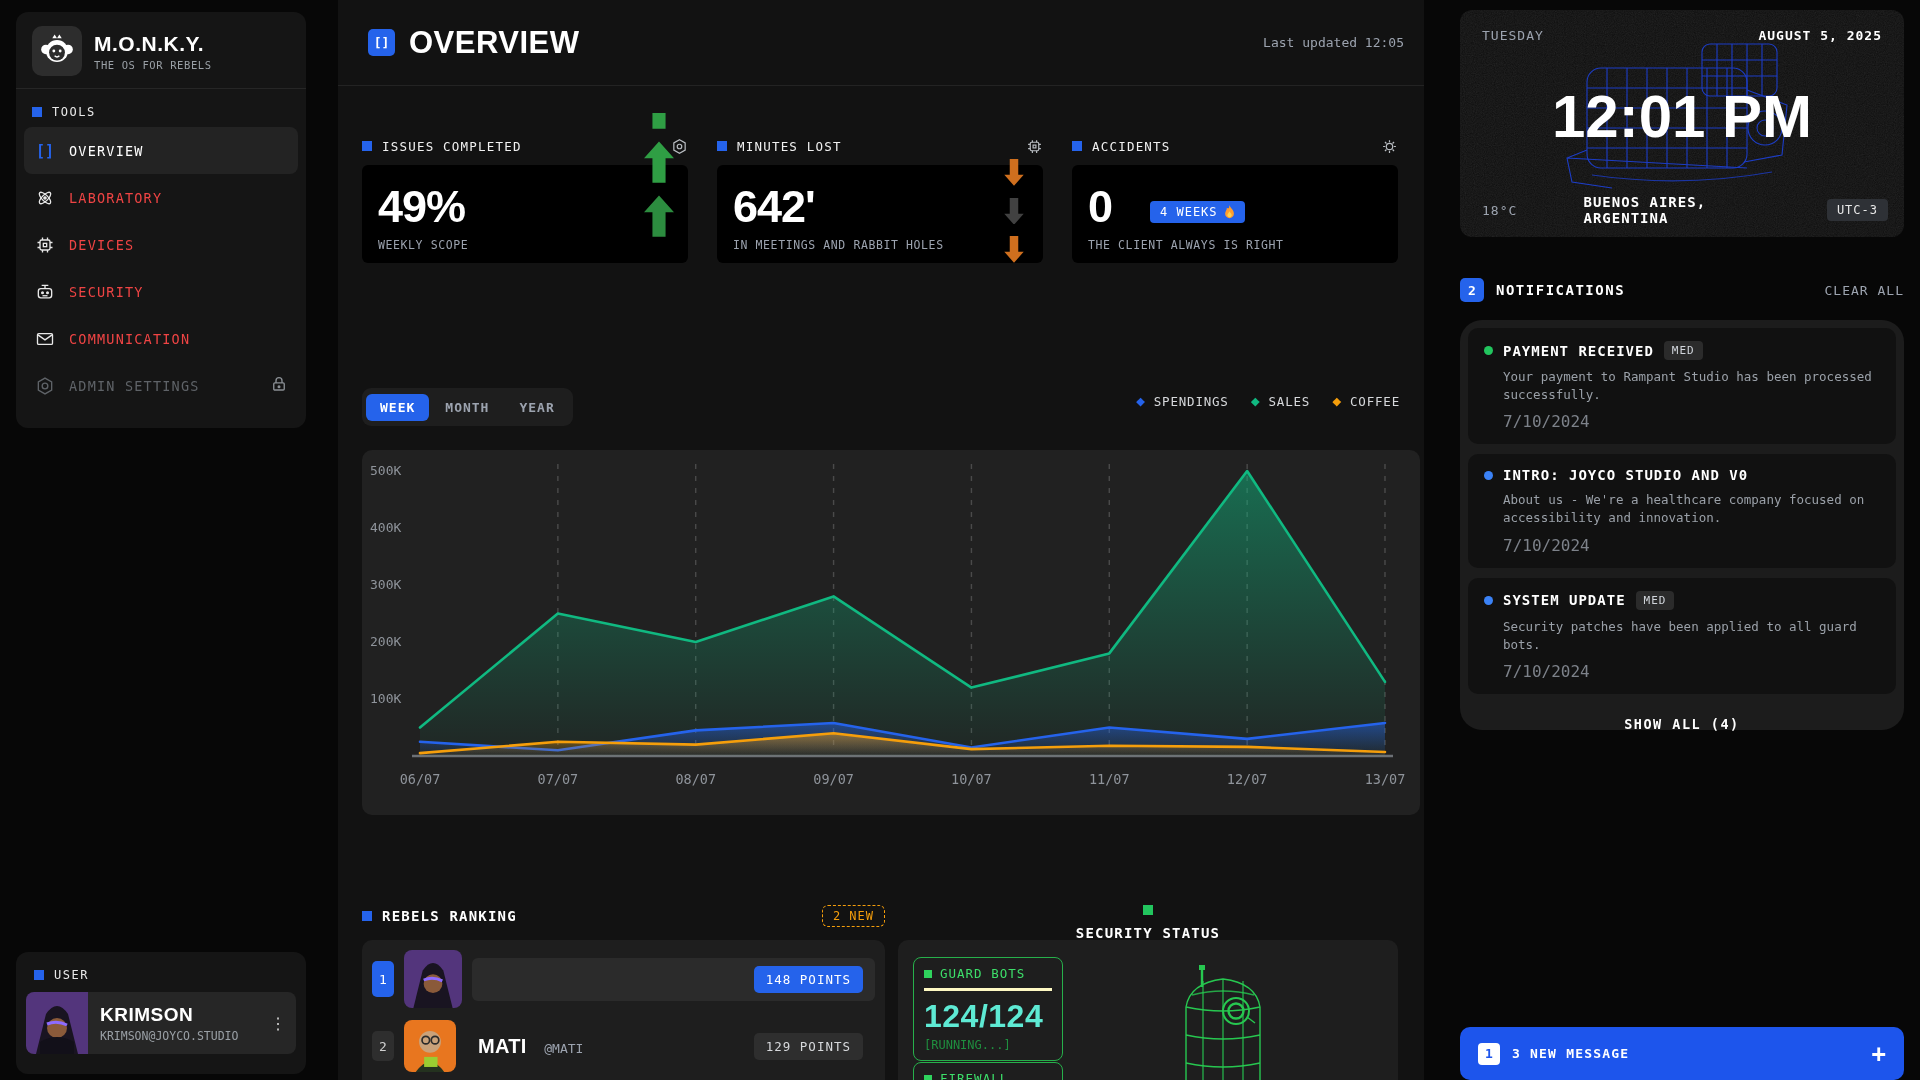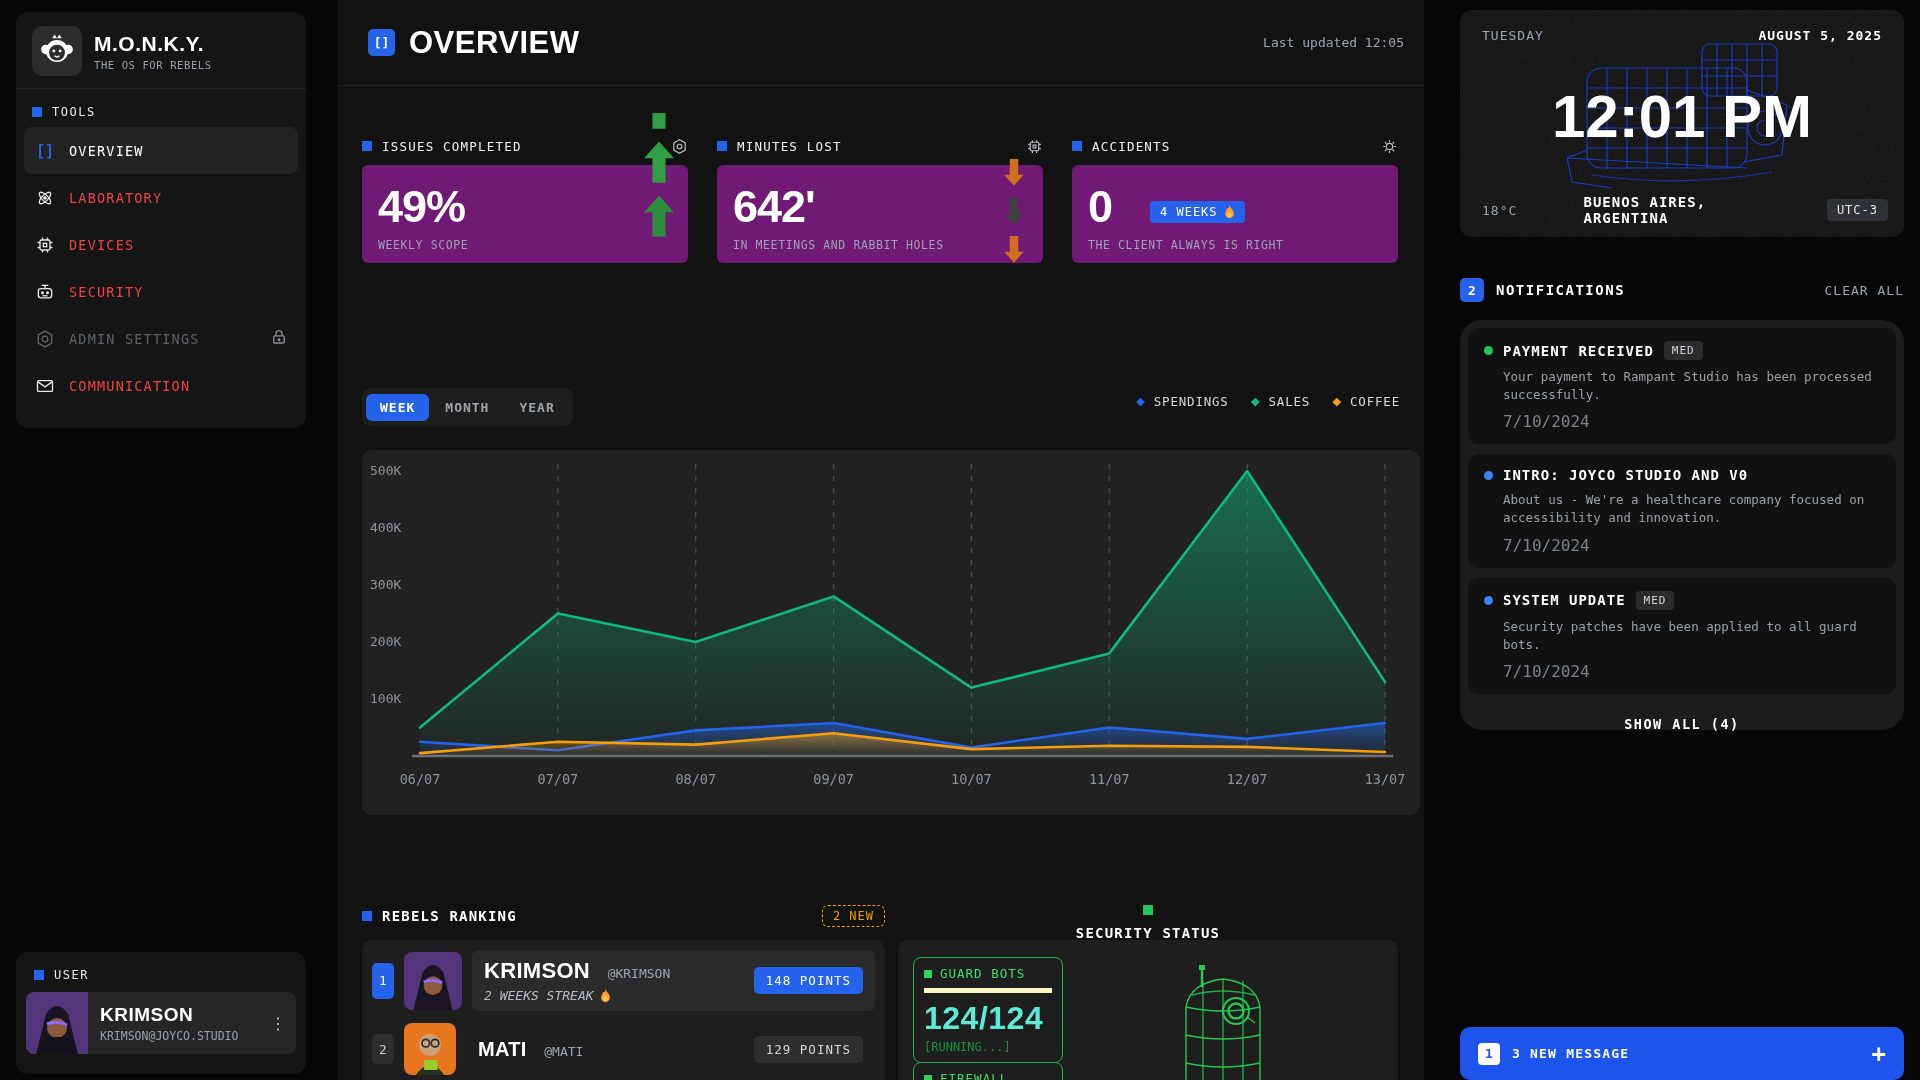--- a/index.html
+++ b/index.html
@@ -35,21 +35,21 @@
   
   .main { position:absolute; left:338px; top:0; width:1086px; height:1080px; background:#121212; }
   .main-header { position:absolute; left:0; top:0; width:100%; height:86px; border-bottom:1px solid #232323; display:flex; align-items:center; padding:0 20px 0 30px; gap:14px; }
   .hdr-icon { width:27px; height:27px; background:#2563eb; border-radius:5px; color:#fff; font-size:13px; font-weight:bold; display:flex; align-items:center; justify-content:center; }
   .hdr-title { font-size:31px; color:#fff; letter-spacing:.5px; }
   .hdr-updated { margin-left:auto; font-size:13px; color:#9ca3af; }
 
   .stat-card { position:absolute; top:133px; width:326px; height:130px; }
   .stat-head { display:flex; align-items:center; gap:10px; height:26px; font-size:12.5px; letter-spacing:1.2px; color:#f1f1f1; }
   .stat-gear { margin-left:auto; color:#b9bdc2; display:flex; }
-  .stat-box { position:relative; margin-top:6px; height:98px; background:#701a75; border-radius:6px; overflow:hidden; }
+  .stat-box { position:relative; margin-top:6px; height:98px; background:#000000; border-radius:6px; overflow:hidden; }
   .stat-value { position:absolute; left:16px; top:16px; font-size:45px; color:#fff; letter-spacing:-1px; }
   .stat-sub { position:absolute; left:16px; bottom:11px; font-size:11.5px; letter-spacing:.6px; color:#9ca3af; }
   .arrow-col { position:absolute; right:12px; top:-20px; bottom:0; width:34px; overflow:hidden; display:flex; flex-direction:column; gap:12px; align-items:center; z-index:2; }
   .streak-badge { position:absolute; left:78px; top:36px; background:#2563eb; color:#fff; font-size:12px; letter-spacing:1px; padding:4px 10px; border-radius:4px; display:flex; align-items:center; gap:6px; }
 
   .tabs-wrap { position:absolute; left:24px; top:388px; height:38px; background:#1e1e1e; border-radius:9px; display:flex; align-items:center; padding:4px; gap:2px; }
   .tab { padding:6px 14px; font-size:13px; letter-spacing:1px; color:#9ca3af; border-radius:6px; font-weight:bold; }
   .tab.active { background:#2563eb; color:#fff; }
   .legend { position:absolute; right:24px; top:394px; display:flex; gap:22px; align-items:center; }
   .legend-item { display:flex; gap:8px; align-items:center; font-size:12.5px; letter-spacing:.8px; color:#d7d9dc; }
@@ -73,21 +73,21 @@
   .rank-name { font-size:22px; color:#fff; letter-spacing:.3px; }
   .rank-name.sm { font-size:20px; }
   .rank-handle { font-size:13px; color:#9ca3af; margin-left:8px; }
   .rank-streak { font-size:13px; font-style:italic; color:#b9bdc2; margin-top:4px; display:flex; align-items:center; gap:6px; }
   .pts { margin-left:auto; font-size:12.5px; letter-spacing:1px; color:#fff; padding:6px 12px; border-radius:5px; }
   .pts.blue { background:#2563eb; }
   .pts.gray { background:#2e2e2e; color:#d7d9dc; }
 
   .sec-panel { position:absolute; left:560px; top:940px; width:500px; height:140px; background:#1e1e1e; border-radius:10px 10px 0 0; overflow:hidden; }
   .gb-box { position:absolute; left:15px; top:17px; width:150px; border:1.5px solid #27b04b; border-radius:8px; padding:8px 10px; }
-  .gb-label { display:flex; align-items:center; gap:8px; font-size:12.5px; letter-spacing:1px; color:#3ddf6a; padding-bottom:7px; border-bottom:5px solid #fef9c3; }
+  .gb-label { display:flex; align-items:center; gap:8px; font-size:12.5px; letter-spacing:1px; color:#3ddf6a; padding-bottom:7px; border-bottom:3px solid #fef9c3; }
   .gb-sq { width:8px; height:8px; background:#2fd35d; }
   .gb-value { font-size:32px; color:#5eead4; margin-top:7px; font-family:"Liberation Sans",sans-serif; font-weight:900; letter-spacing:.5px; }
   .gb-status { font-size:12px; color:#1f8f3f; margin-top:3px; }
   .fw-box { position:absolute; left:15px; top:122px; width:150px; border:1.5px solid #27b04b; border-radius:8px; padding:8px 10px; height:60px; }
   .sec-robot { position:absolute; left:280px; top:25px; }
 
   
   .clock-card { position:absolute; left:1460px; top:10px; width:444px; height:227px; background:#0e0e0e; border-radius:12px; overflow:hidden; }
   .clock-noise { position:absolute; inset:0; opacity:.13; }
   .clock-row-top { position:absolute; top:18px; left:22px; right:22px; display:flex; font-size:13px; letter-spacing:1px; }
@@ -182,45 +182,45 @@
           <svg width="20" height="20" viewBox="0 0 24 24" fill="none" stroke="#e8e8e8" stroke-width="1.6">
             <rect x="4" y="8" width="16" height="11" rx="3"></rect>
             <path d="M12 8V4 M8 4h8"></path>
             <circle cx="9" cy="13" r="1" fill="#e8e8e8"></circle>
               <circle cx="15" cy="13" r="1" fill="#e8e8e8"></circle>
             <path d="M9 16.5h6"></path>
           </svg>
         </span>
         <span data-interactable="false">SECURITY</span>
       </div>
+      <div class="nav-item mono" data-interactable="true">
+        <span class="nav-icon" data-interactable="false">
+          <svg width="20" height="20" viewBox="0 0 24 24" fill="none" stroke="#e8e8e8" stroke-width="1.6">
+            <rect x="3" y="5.5" width="18" height="13" rx="1.5"></rect>
+              <path d="M3.5 7l8.5 6 8.5-6"></path>
+          </svg>
+        </span>
+        <span data-interactable="false">COMMUNICATION</span>
+      </div>
       <div class="nav-item disabled mono" data-interactable="true">
         <span class="nav-icon" data-interactable="false">
           <svg width="20" height="20" viewBox="0 0 24 24" fill="none" stroke="#5f6368" stroke-width="1.6">
             <polygon points="12,2.5 20,7 20,17 12,21.5 4,17 4,7"></polygon>
               <circle cx="12" cy="12" r="3.4"></circle>
           </svg>
         </span>
         <span data-interactable="false">ADMIN SETTINGS</span>
         <span class="spacer"></span>
         <span data-interactable="false">
           <svg width="18" height="18" viewBox="0 0 24 24" fill="none" stroke="#8a8f94" stroke-width="1.8">
             <rect x="5" y="10.5" width="14" height="9.5" rx="1.5"></rect>
               <path d="M8 10.5V7.5a4 4 0 018 0v3"></path>
             <circle cx="12" cy="15.5" r="1.1" fill="#8a8f94"></circle>
           </svg>
         </span>
-      </div>
-      <div class="nav-item mono" data-interactable="true">
-        <span class="nav-icon" data-interactable="false">
-          <svg width="20" height="20" viewBox="0 0 24 24" fill="none" stroke="#e8e8e8" stroke-width="1.6">
-            <rect x="3" y="5.5" width="18" height="13" rx="1.5"></rect>
-              <path d="M3.5 7l8.5 6 8.5-6"></path>
-          </svg>
-        </span>
-        <span data-interactable="false">COMMUNICATION</span>
       </div>
     </div>
   </div>
 
   <div class="sidebar-user" data-interactable="false">
     <div class="section-label mono" style="padding:6px 8px 2px;" data-interactable="false">
       <span class="sq" data-interactable="false"></span>
       <span data-interactable="false">USER</span>
     </div>
     <div class="user-card" data-interactable="true">
@@ -405,33 +405,20 @@
         <span class="rank-num first mono" data-interactable="false">1</span>
         <span class="rank-avatar" data-interactable="false">
           <svg width="58" height="58" viewBox="0 0 62 62">
             <rect width="62" height="62" fill="#53357c"></rect>
             <path d="M10 62 L20 22 Q31 6 42 22 L52 62 Z" fill="#191421"></path>
             <circle cx="31" cy="36" r="10" fill="#8a5a3a"></circle>
             <path d="M21 32 Q31 28 41 33" stroke="#8d6bff" stroke-width="3" fill="none"></path>
           </svg>
         </span>
         <div class="rank-main hl" data-interactable="false">
-          <div>
-            <div>
-              <span class="rank-name disp" data-interactable="false">KRIMSON</span>
-              <span class="rank-handle mono" data-interactable="false">@KRIMSON</span>
-            </div>
-            <div class="rank-streak mono" data-interactable="false">
-              <span data-interactable="false">2 WEEKS STREAK</span>
-              <svg width="11" height="14" viewBox="0 0 12 16" data-interactable="false">
-                <path d="M6 0 C7 4 11 5 11 10 A5 5 0 01 1 10 C1 7 3 6 3 3 C4.5 4 5.5 5 6 0Z" fill="#ff9d2e"></path>
-                <path d="M6 7 C7 9 8.5 9.6 8.5 12 A2.6 2.6 0 01 3.5 12 C3.5 10 5 9.5 6 7Z" fill="#ffd34d"></path>
-              </svg>
-            </div>
-          </div>
           <span class="pts blue mono" data-interactable="false">148 POINTS</span>
         </div>
       </div>
       <div class="rank-row" data-interactable="true">
         <span class="rank-num rest mono" data-interactable="false">2</span>
         <span class="rank-avatar" style="width:52px;height:52px;" data-interactable="false">
           <svg width="52" height="52" viewBox="0 0 62 62">
             <rect width="62" height="62" fill="#e8761f"></rect>
             <circle cx="31" cy="26" r="13" fill="#caa27a"></circle>
             <circle cx="26" cy="24" r="4.5" fill="none" stroke="#2b2b2b" stroke-width="2"></circle>

